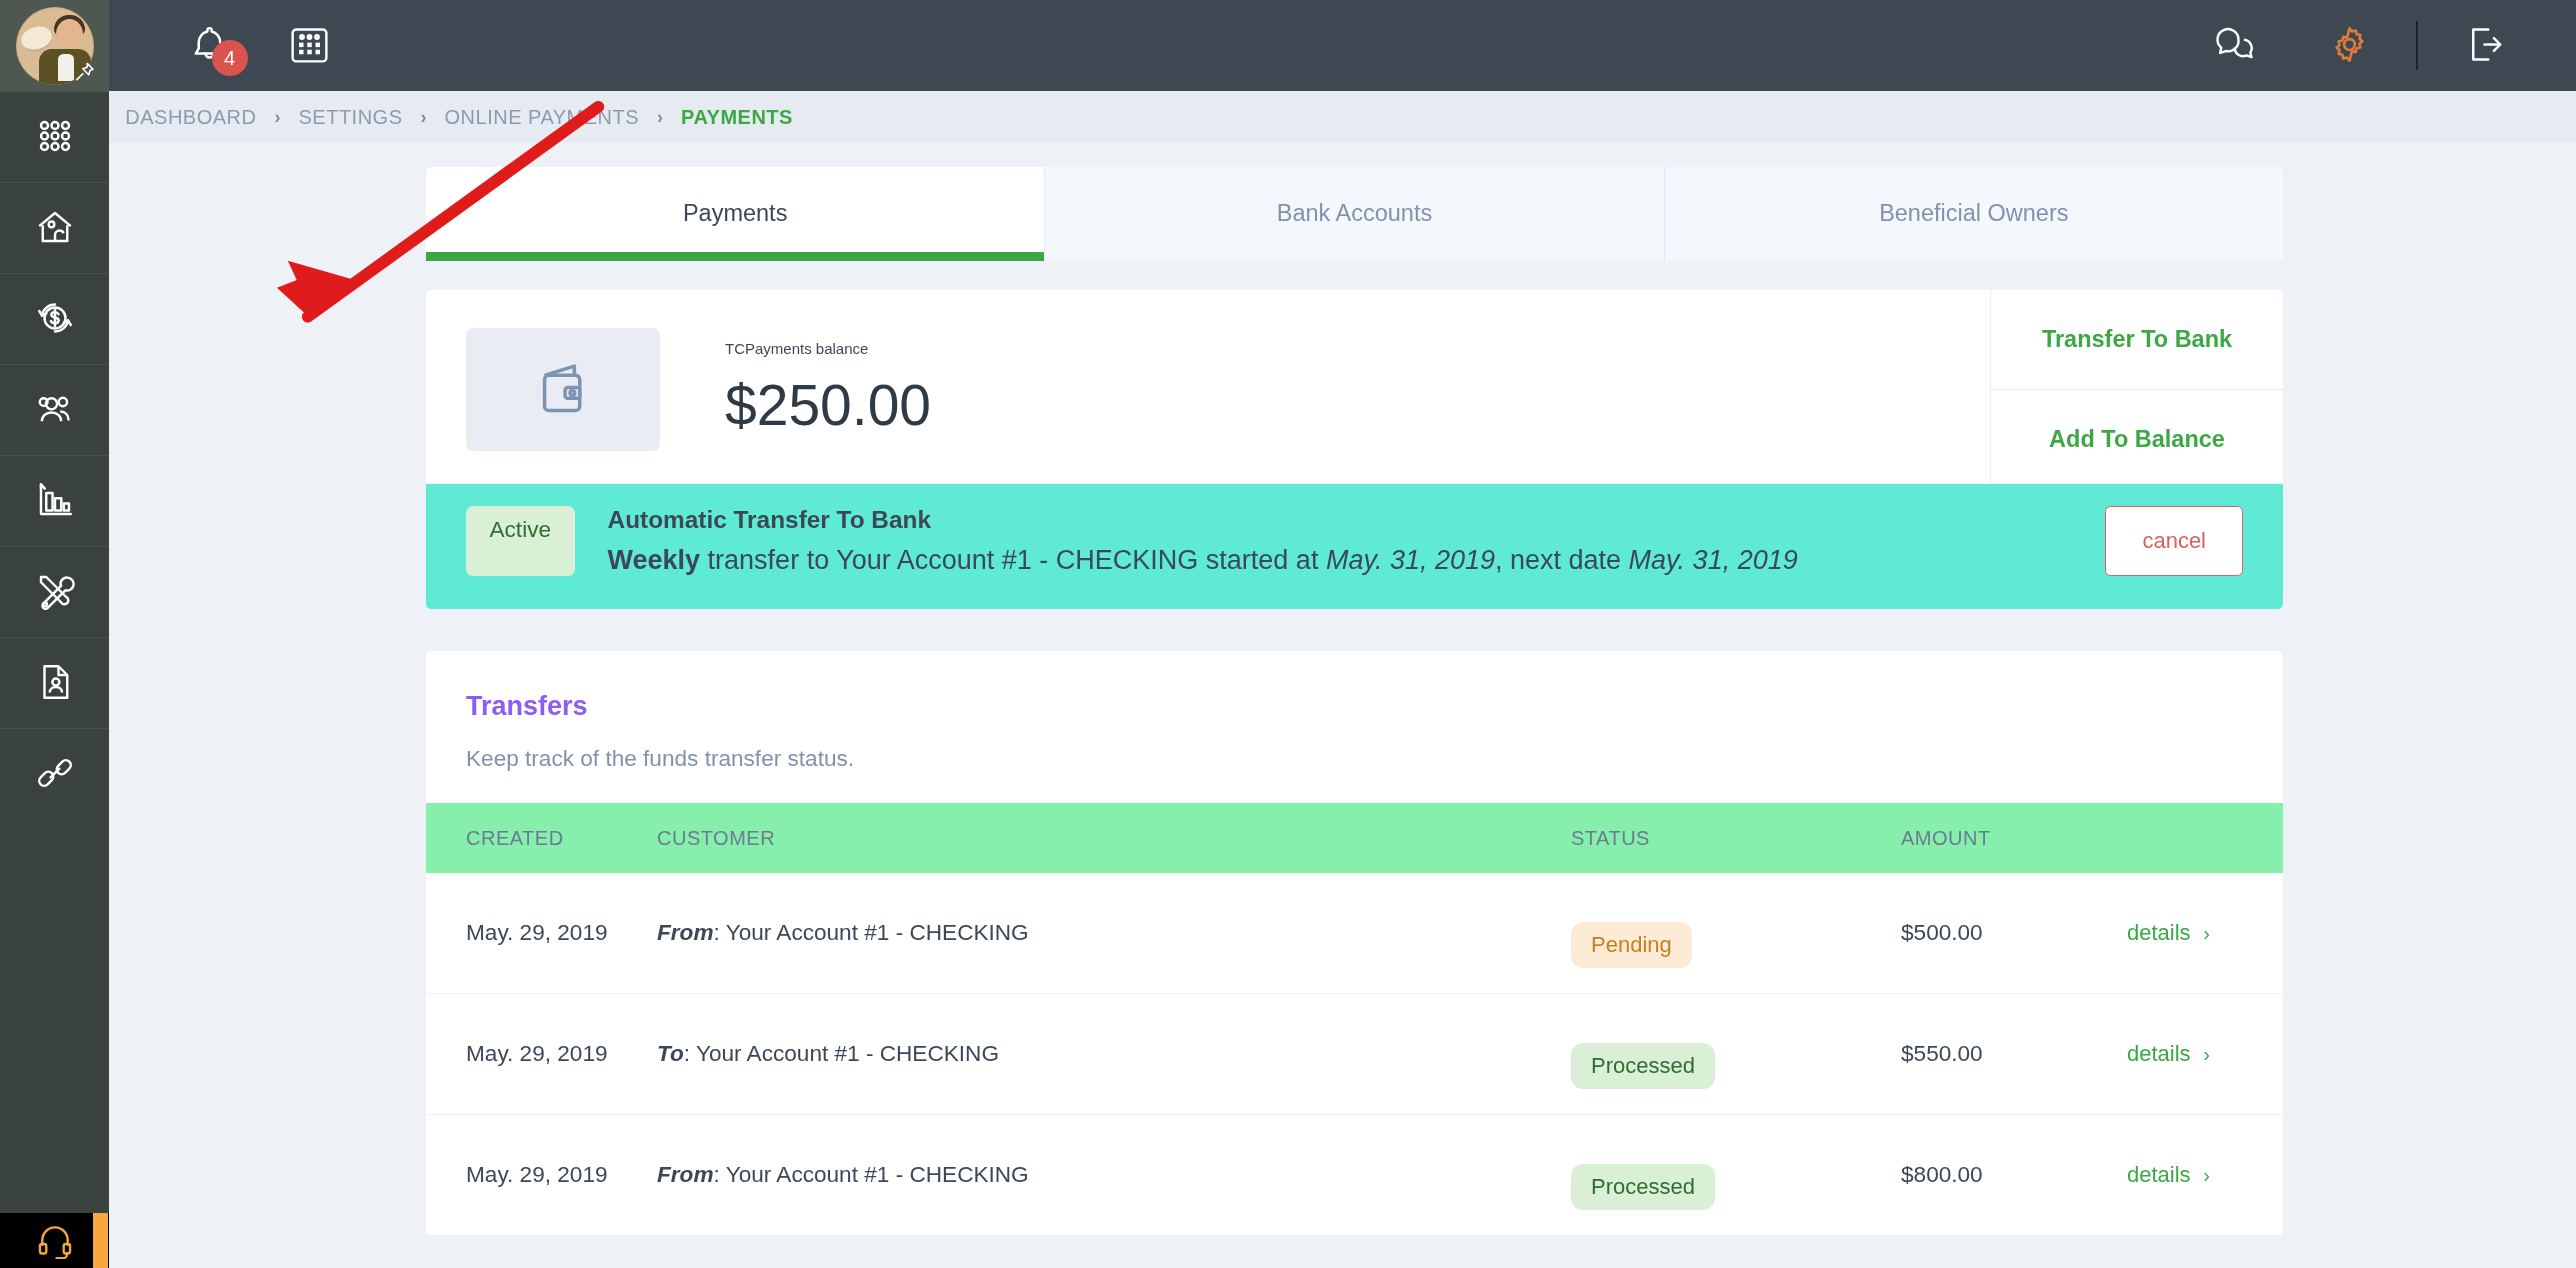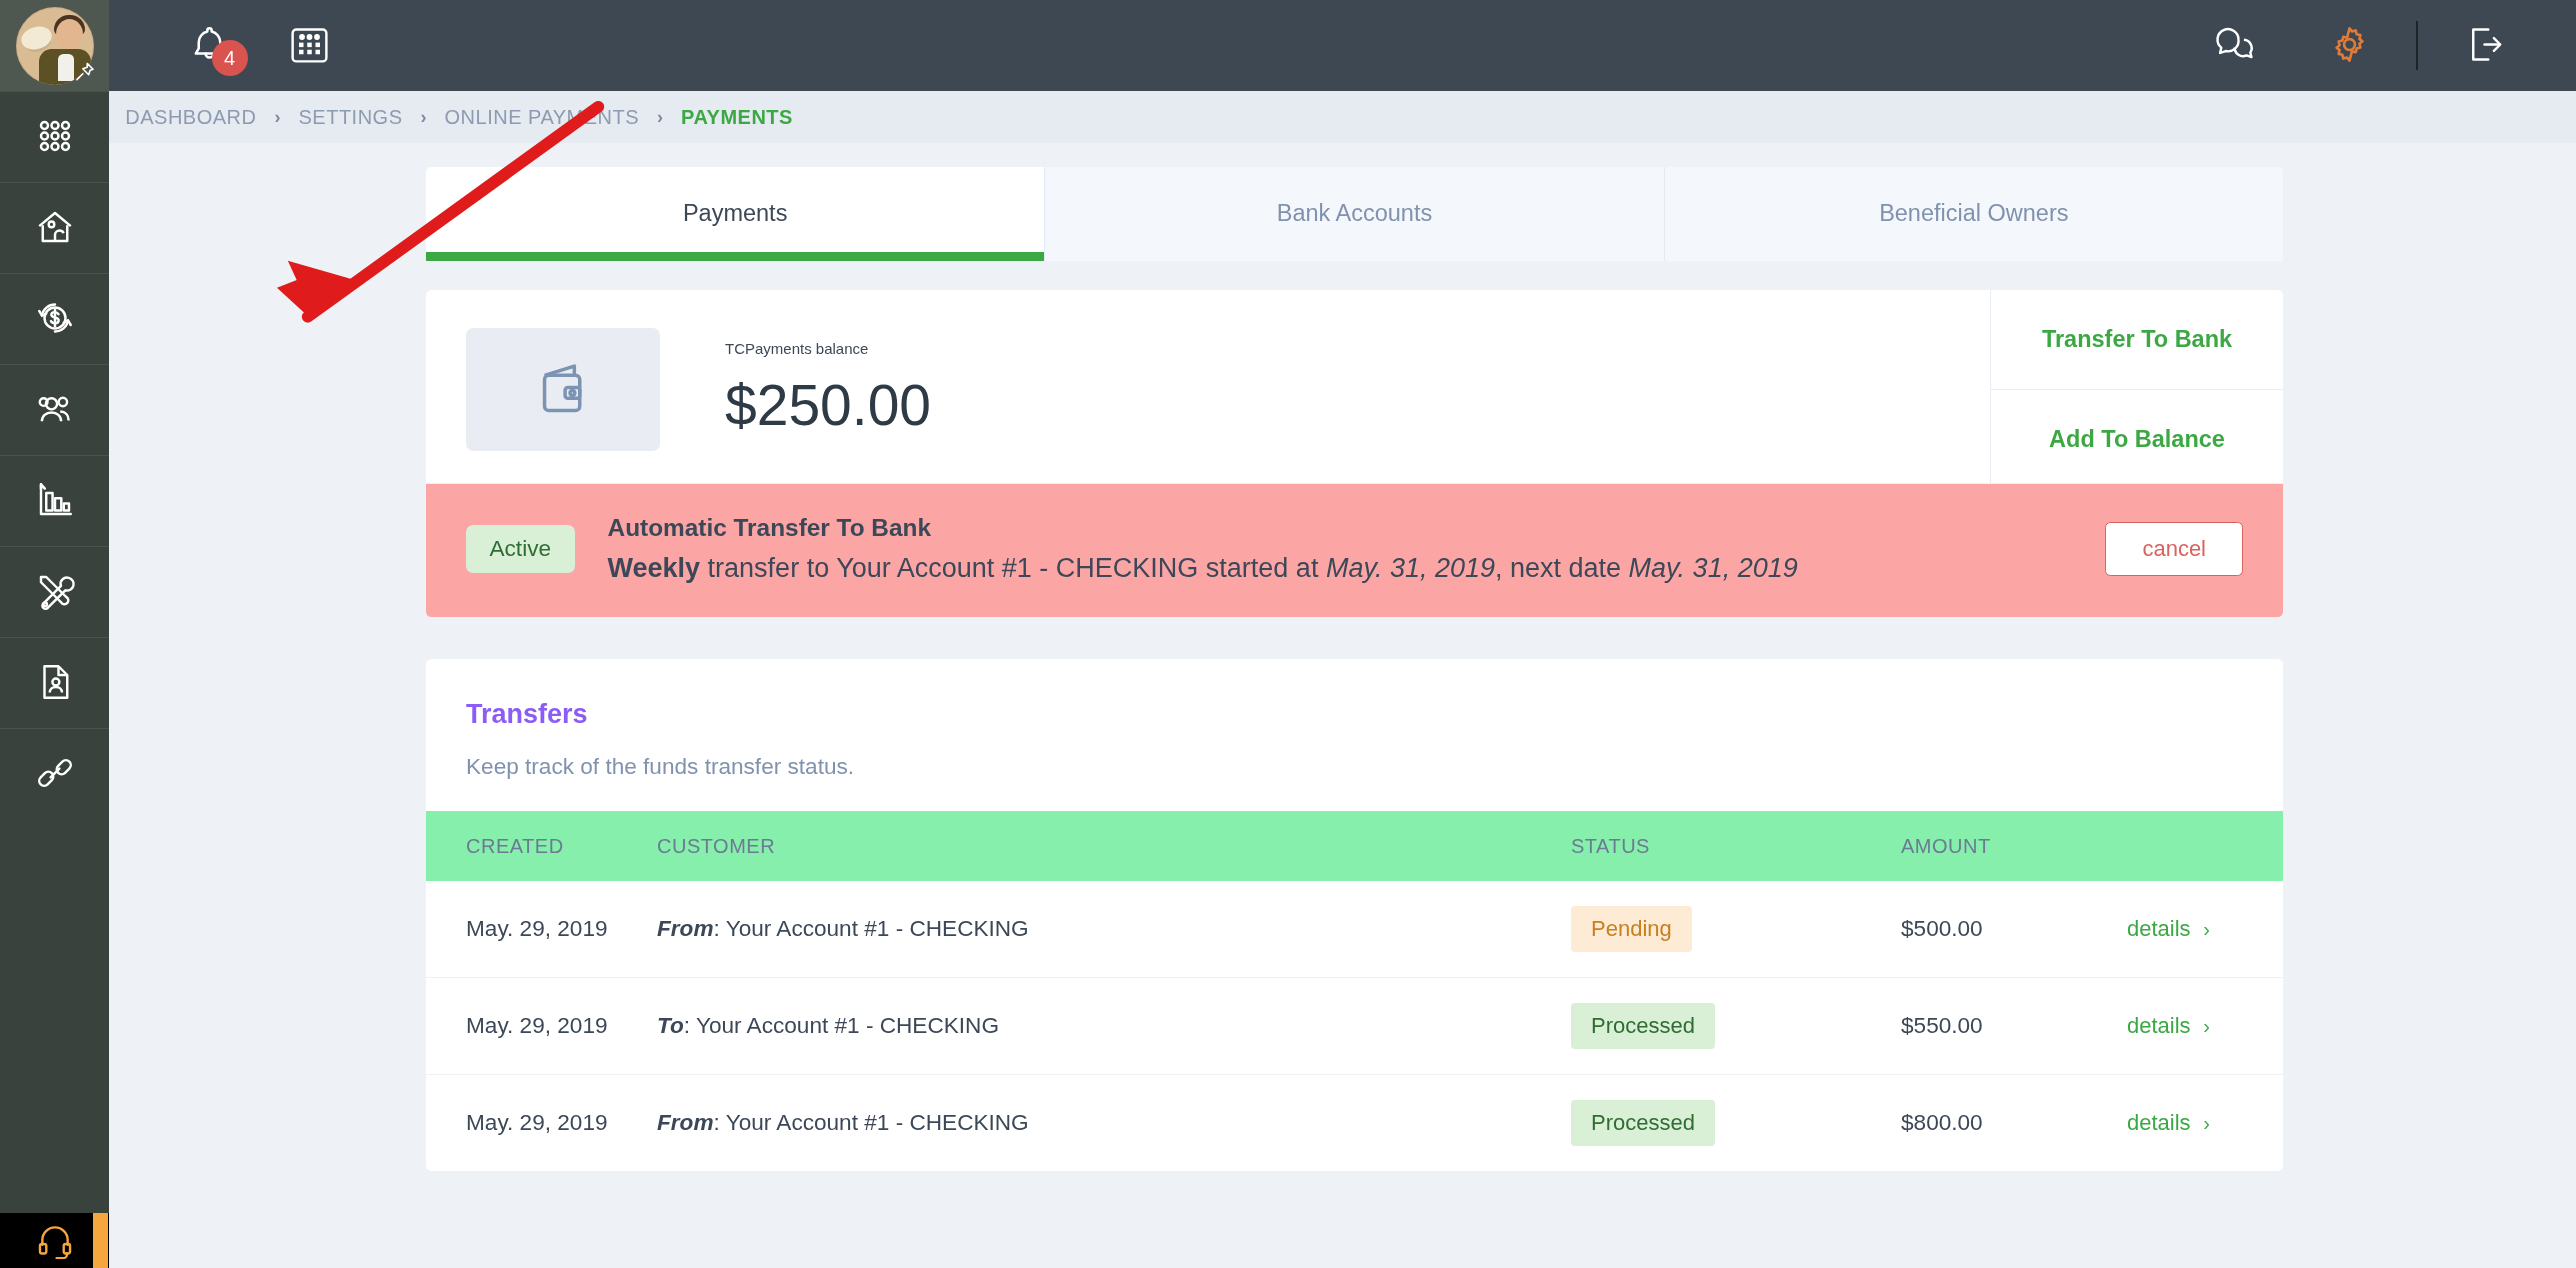--- a/index.html
+++ b/index.html
@@ -117,22 +117,22 @@
   #balance-amount { font-size: 57px; color: #2e3a45; font-weight: 300; }
   #balance-actions { width: 293px; border-left: 0.9px solid #e8edf3; display: flex; flex-direction: column; }
   .balance-action {
     flex: 1; display: flex; align-items: center; justify-content: center;
     font-size: 23.5px; color: #3ca844; font-weight: bold; cursor: pointer;
   }
   .balance-action:first-child { border-bottom: 0.9px solid #e8edf3; }
 
   
   #auto-transfer {
-    background: #fca5a5; border-top: 0.9px solid #eef1f6;
-    display: flex; align-items: center; padding: 30px 40px 33px 40px;
+    background: #5eead4; border-top: 0.9px solid #eef1f6;
+    display: flex; padding: 22px 40px 33px 40px;
     border-radius: 0 0 5.4px 5.4px; margin-top: -5.4px; position: relative; z-index: 1;
   }
   #status-pill {
     background: #d9f0d6; color: #2f6d33; font-size: 22.6px;
     padding: 11px 23.5px; border-radius: 7.2px; flex: none;
   }
   #auto-text { margin-left: 33px; flex: 1; }
   #auto-title { font-size: 24.4px; color: #3c4858; font-weight: bold; margin-bottom: 11px; }
   #auto-desc { font-size: 27px; color: #3c4858; }
   #auto-desc b { font-weight: bold; }
@@ -159,21 +159,21 @@
   td { padding: 25px 0; font-size: 22.6px; color: #3c4858; border-bottom: 0.9px solid #eef1f6; }
   tbody tr:last-child td { border-bottom: none; }
   .c-created { width: 231px; padding-left: 40px !important; }
   .c-customer { width: 914px; }
   .c-status { width: 330px; }
   .c-amount { width: 226px; }
   .c-details { text-align: left; }
   td.c-created { padding-left: 40px; }
   th.c-created { padding-left: 40px; }
   .dir { font-style: italic; font-weight: bold; }
-  .badge { display: inline-block; font-size: 22px; padding: 10px 20px; border-radius: 4px; }
+  .badge { display: inline-block; font-size: 22px; padding: 10px 20px; border-radius: 12px; margin-top: 24px; }
   .badge-pending { background: #fdebd5; color: #c8801f; }
   .badge-processed { background: #d9f0d6; color: #2f6d33; }
   .details-link { color: #3ca844; font-size: 22px; cursor: pointer; display: inline-flex; align-items: center; gap: 12.7px; }
   .details-link .chev { font-size: 20px; }
   .amount { font-weight: normal; }
 
   
   #annotation { position: absolute; left: 0; top: 0; width: 2576px; height: 1269px; pointer-events: none; }
 </style>
 </head>

